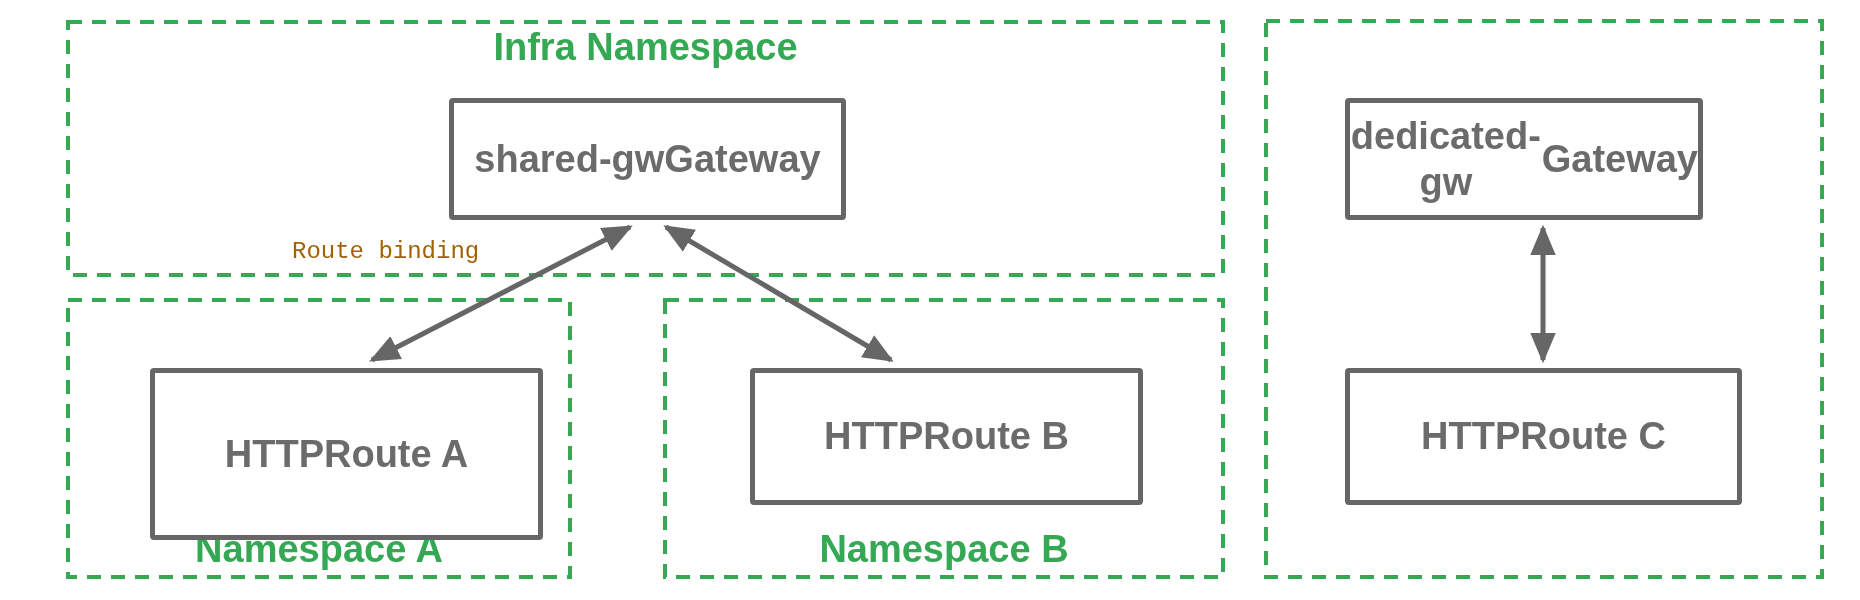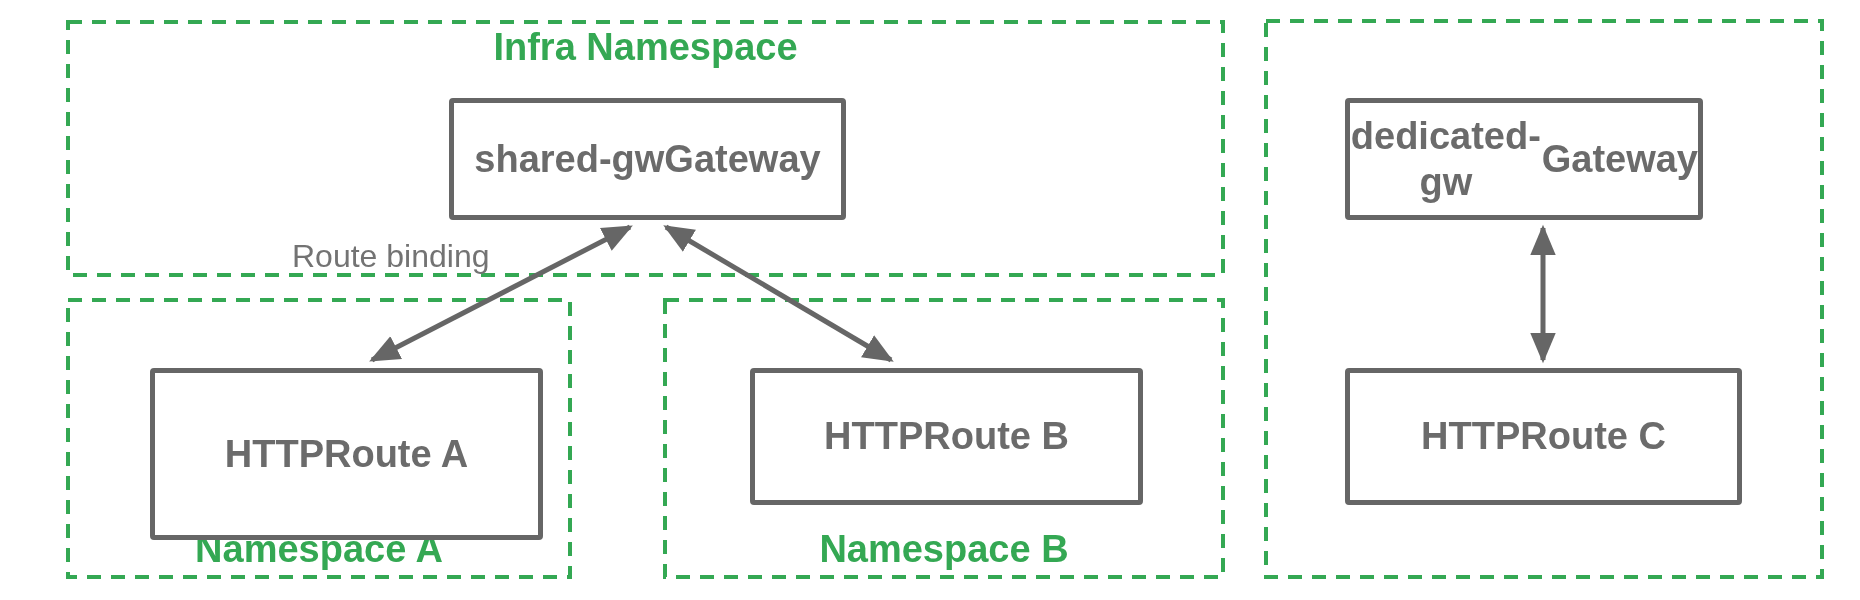--- a/index.html
+++ b/index.html
@@ -35,23 +35,24 @@
     align-items: center;
     justify-content: center;
     text-align: center;
     color: #6b6b6b;
     font-weight: 700;
     font-size: 38px;
     line-height: 1.22;
   }
   .annotation {
     position: absolute;
-    color: #737373;
-    font-size: 32px;
+    color: #a16207;
+    font-size: 24px;
     white-space: nowrap;
+    font-family: Liberation Mono, monospace;
   }
   
   #shared-gw     { left: 449px;  top: 98px;  width: 397px; height: 122px; }
   #dedicated-gw  { left: 1345px; top: 98px;  width: 358px; height: 122px; }
   #route-a       { left: 150px;  top: 368px; width: 393px; height: 172px; }
   #route-b       { left: 750px;  top: 368px; width: 393px; height: 137px; }
   #route-c       { left: 1345px; top: 368px; width: 397px; height: 137px; }
   
   #infra-title   { left: 68px;   top: 26px;  width: 1155px; }
   #ns-a-title    { left: 68px;   top: 528px; width: 502px; }

